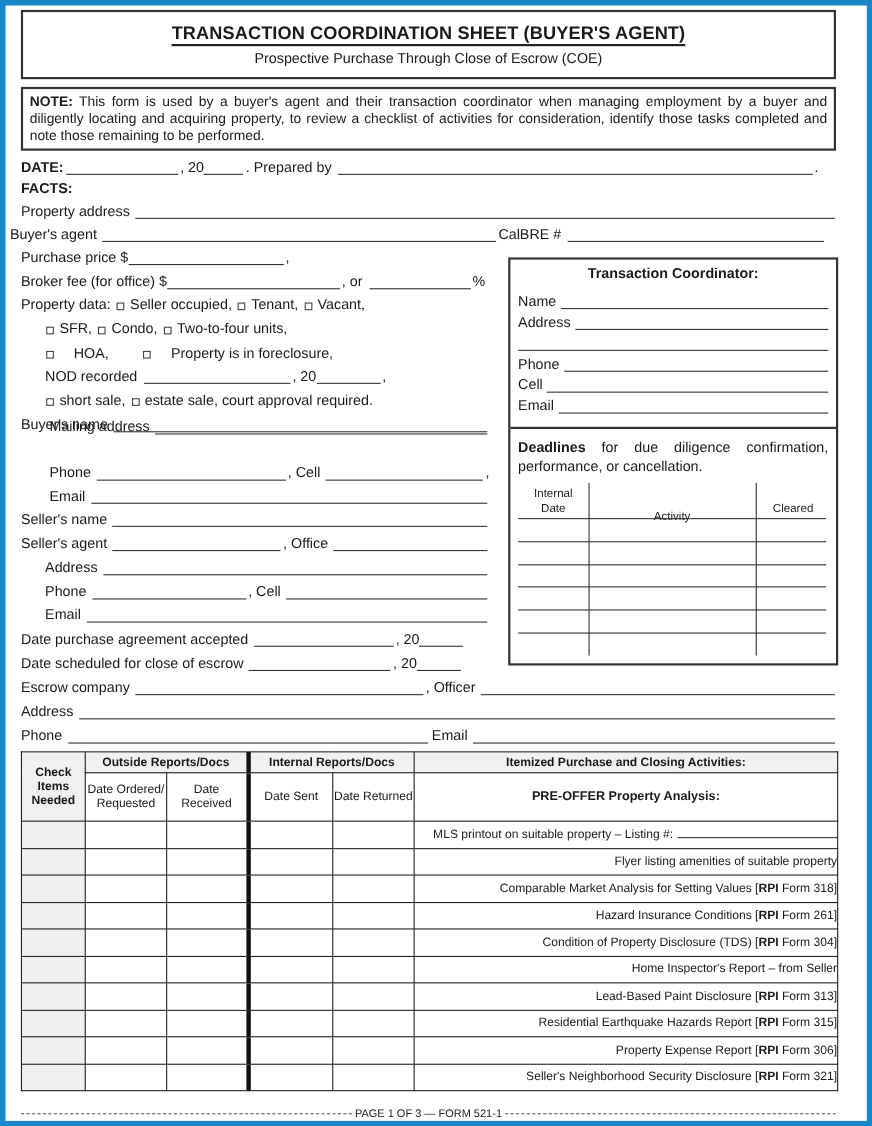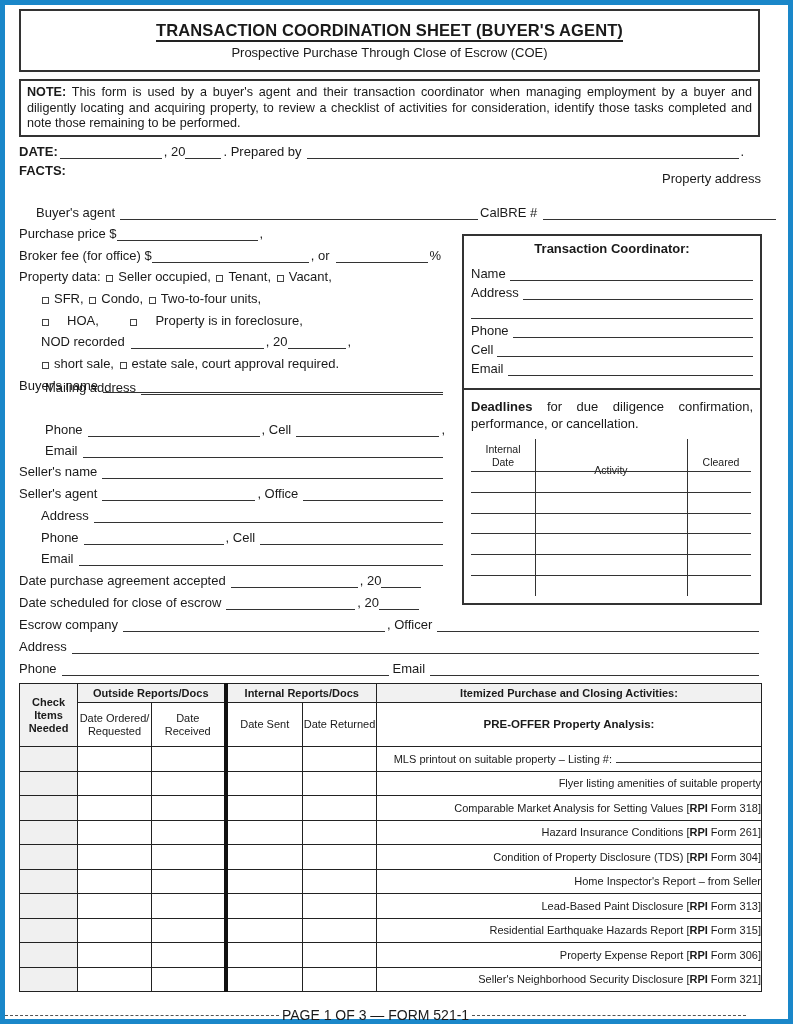--- a/index.html
+++ b/index.html
@@ -36,21 +36,21 @@
   table.main th { font-weight: bold; text-align: center; background: #f1f1f1; font-size: 11px; height: 19px; }
   table.main th.sub { font-weight: normal; background: #fff; font-size: 11px; line-height: 13px; }
   table.main th.check { background: #f1f1f1; line-height: 13px; }
   table.main th.act-sub { background: #fff; font-size: 11.5px; }
   table.main td { height: 24.5px; text-align: right; }
   table.main td.chk { background: #f0f0f0; }
   table.main td.act { padding-left: 5px; font-size: 11px; white-space: nowrap; }
   table.main .thick-l { border-left: 4px solid #111 !important; }
   .act .mls-blank { display: inline-block; width: 145px; border-bottom: 1px solid #333; height: 10px; margin-left: 4px; }
 
-  .footer { position: absolute; left: 5px; top: 1007px; width: 741px; font-size: 14px; display: flex; align-items: center; }
+  .footer { position: absolute; left: 19px; top: 1007px; width: 741px; font-size: 10px; display: flex; align-items: center; }
   .footer .dots { flex: 1; border-top: 1px dashed #555; height: 0; }
   .footer .ftext { padding: 0 3px; }
 </style>
 </head>
 <body>
 
 <div class="frame"></div>
 
 <div class="title-box">
   <div class="t1">TRANSACTION COORDINATION SHEET (BUYER'S AGENT)</div>
@@ -66,26 +66,26 @@
   <span class="blank" style="width:36px;margin-left:0;"></span>
   <span class="lbl">. Prepared by</span>
   <span class="blank" style="width:432px;margin-left:5px;"></span>
   <span class="lbl">.</span>
 </div>
 
 <div class="line" style="left:19px; top:161px;">
   <span class="lbl bold">FACTS:</span>
 </div>
 
-<div class="line" style="left:19px; top:171px; width:742px;flex-direction:column;">
+<div class="line" style="left:19px; top:182px; width:742px;">
   <span class="lbl">Property address</span>
   <span class="blank" style="flex:1;margin-left:5px;"></span>
 </div>
 
-<div class="line" style="left:36px; top:203px; width:742px;">
+<div class="line" style="left:9px; top:203px; width:742px;">
   <span class="lbl">Buyer's agent</span>
   <span class="blank" style="width:358px;margin-left:5px;"></span>
   <span class="lbl">CalBRE #</span>
   <span class="blank" style="flex:1;margin-left:6px;"></span>
 </div>
 
 <div class="line" style="left:19px; top:224px;">
   <span class="lbl">Purchase price $</span>
   <span class="blank" style="width:141px;margin-left:0;"></span>
   <span class="lbl">,</span>

